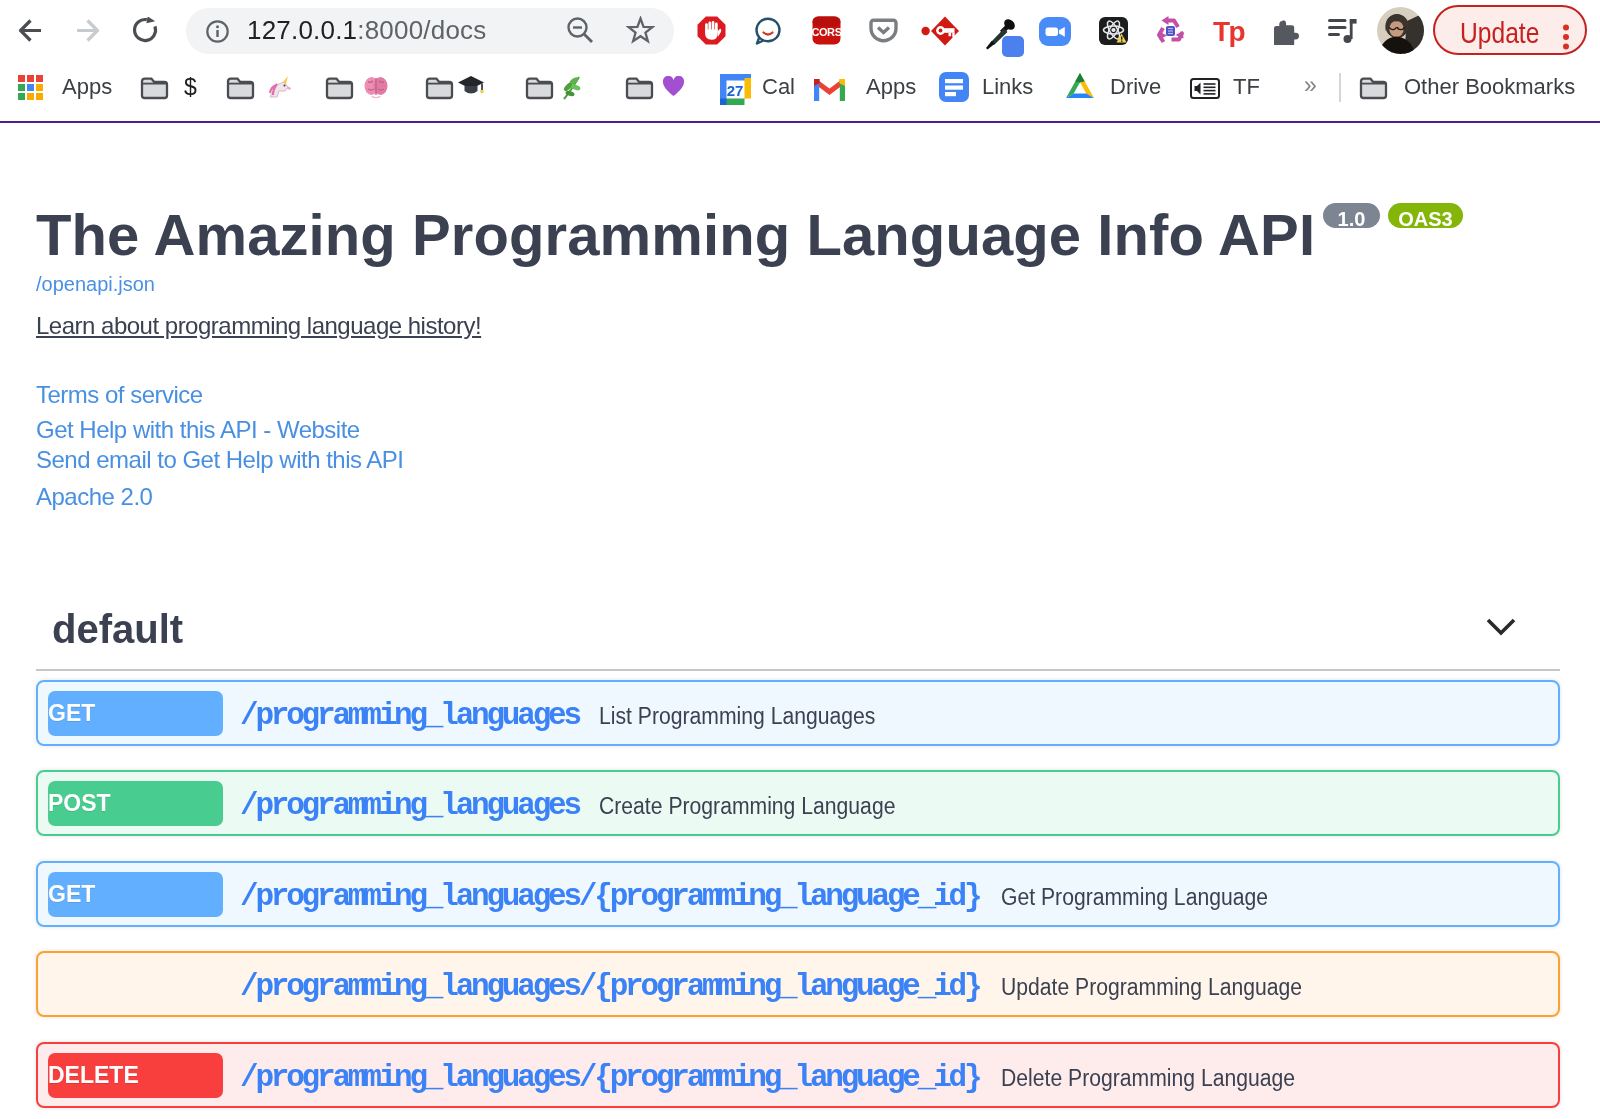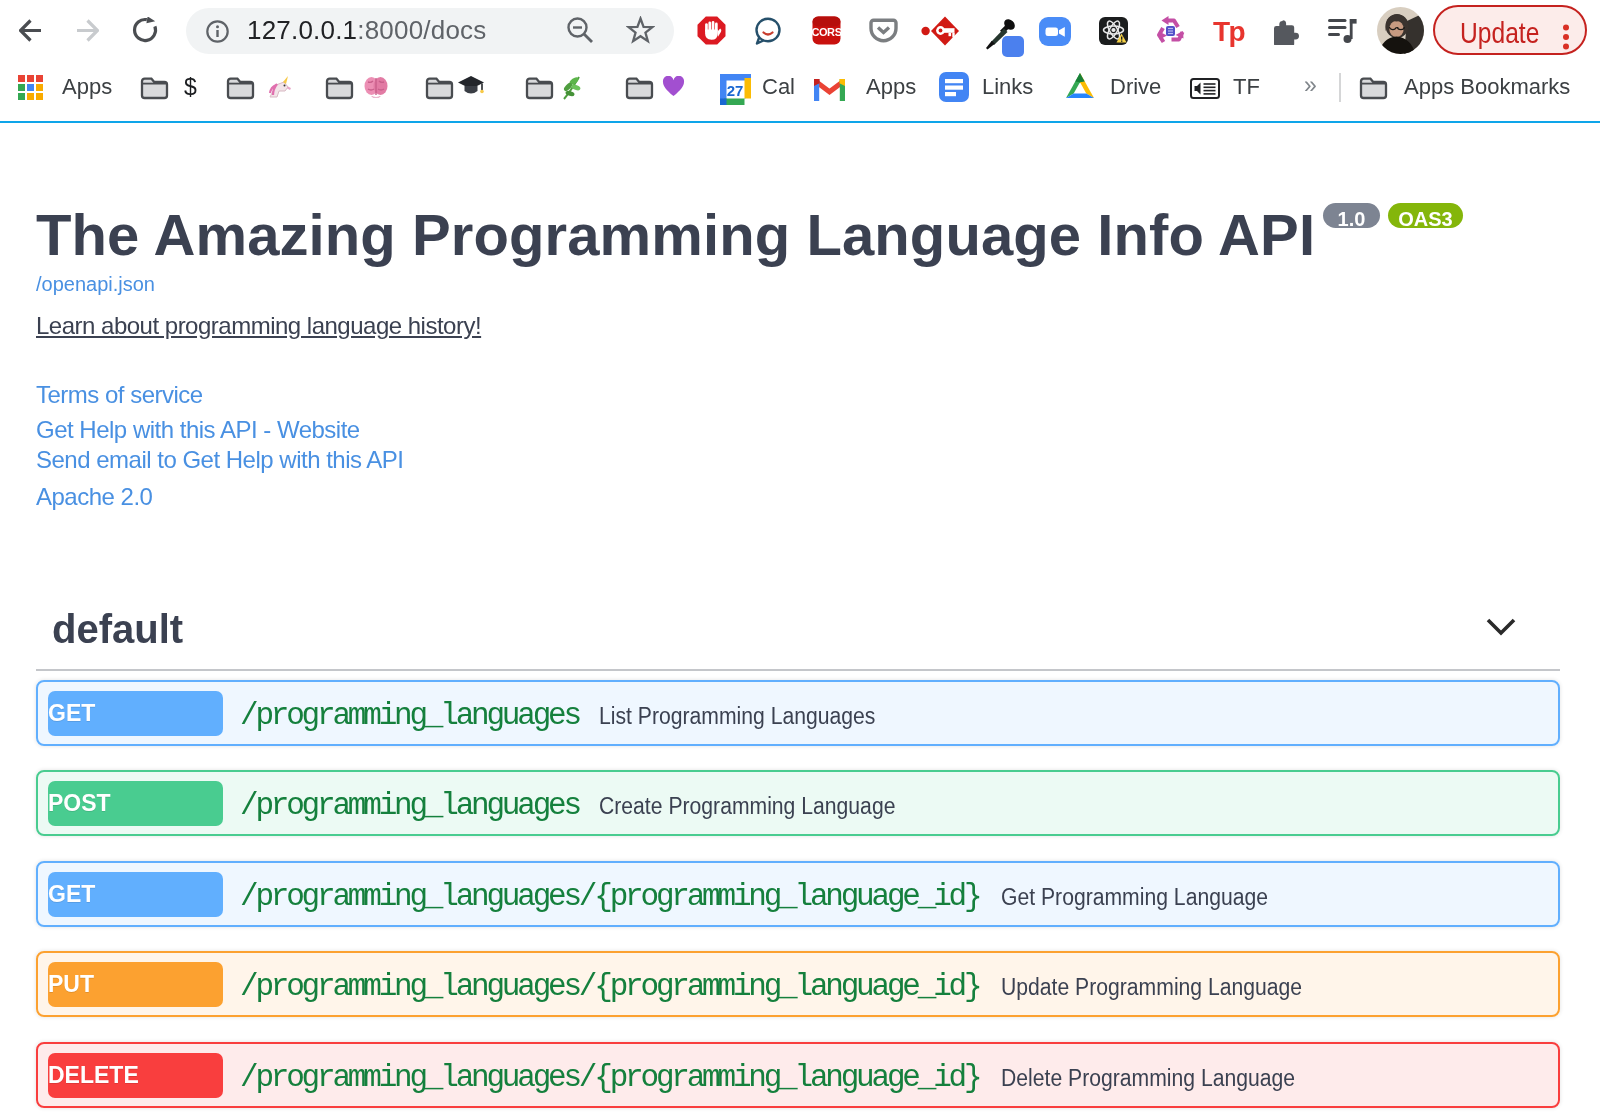--- a/index.html
+++ b/index.html
@@ -4,38 +4,38 @@
 <style>
 * { margin:0; padding:0; box-sizing:border-box; }
 html,body { width:1600px; height:1119px; background:#fff; font-family:"Liberation Sans", sans-serif; overflow:hidden; }
 body { position:relative; }
 .abs { position:absolute; }
 
 #toolbar { position:absolute; left:0; top:0; width:1600px; height:62px; background:#fff; }
 #omnibox { position:absolute; left:186px; top:8px; width:488px; height:46px; border-radius:23px; background:#f1f3f4; }
 #urltext { position:absolute; left:247px; top:15px; font-size:26px; color:#202124; letter-spacing:0.2px; }
 #urltext .gray { color:#5f6368; }
-#bookmarks { position:absolute; left:0; top:62px; width:1600px; height:61px; background:#fff; border-bottom:2px solid #0ea5e9; }
+#bookmarks { position:absolute; left:0; top:62px; width:1600px; height:61px; background:#fff; border-bottom:2px solid #4c1d95; }
 .bktext { position:absolute; top:12px; font-size:22px; color:#3c4043; }
 .bkfolder { position:absolute; top:14px; width:29px; height:24px; }
 #updatepill { position:absolute; left:1433px; top:5px; width:154px; height:50px; border:2px solid #c5221f; border-radius:25px; background:#fcecea; }
 #updatepill span { position:absolute; left:25px; top:9px; font-size:30px; color:#c5221f; transform:scaleX(0.82); transform-origin:left center; display:inline-block; }
 
 #title { position:absolute; left:36px; top:201px; font-size:58px; font-weight:bold; color:#3b4151; letter-spacing:0.1px; }
 .badge { position:absolute; top:203px; height:25px; border-radius:17px; color:#fff; font-weight:bold; font-size:20px; text-align:center; line-height:33px; }
 #badge-v { left:1323px; width:57px; background:#7d8492; }
 #badge-oas { left:1388px; width:75px; background:#84b60a; }
 #openapilink { position:absolute; left:36px; top:273px; font-size:20px; color:#4990e2; }
 .iline { position:absolute; left:36px; font-size:24px; color:#3b4151; letter-spacing:-0.5px; }
 .iline a, .ilink { color:#4990e2; text-decoration:none; }
 #deftag { position:absolute; left:52px; top:607px; font-size:40px; font-weight:bold; color:#3b4151; }
 #tagline { position:absolute; left:36px; top:669px; width:1524px; height:2px; background:rgba(59,65,81,.3); }
 .opblock { position:absolute; left:36px; width:1524px; height:66px; border-radius:8px; border:2px solid; box-shadow:0 0 4px rgba(0,0,0,.12); }
 .opblock .method { position:absolute; left:10px; top:8.5px; width:175px; height:45px; border-radius:7px; color:#fff; font-weight:bold; font-size:23px; text-align:left; line-height:45px; text-shadow:0 1px 0 rgba(0,0,0,.1); }
-.opblock .path { position:absolute; left:202px; top:3px; height:62px; line-height:62px; font-family:"Liberation Mono", monospace; font-weight:normal; font-size:31px; letter-spacing:-3.2px; color:#15803d; }
+.opblock .path { position:absolute; left:202px; top:3px; height:62px; line-height:62px; font-family:"Liberation Mono", monospace; font-weight:bold; font-size:31px; letter-spacing:-3.2px; color:#3b82f6; }
 .opblock .desc { position:absolute; top:3px; height:62px; line-height:62px; font-size:23px; color:#3b4151; transform:scaleX(0.92); transform-origin:left center; }
 .op-get { border-color:#61affe; background:rgba(97,175,254,.1); }
 .op-get .method { background:#61affe; }
 .op-post { border-color:#49cc90; background:rgba(73,204,144,.1); }
 .op-post .method { background:#49cc90; }
 .op-put { border-color:#fca130; background:rgba(252,161,48,.1); }
 .op-put .method { background:#fca130; }
 .op-delete { border-color:#f93e3e; background:rgba(249,62,62,.1); }
 .op-delete .method { background:#f93e3e; }
 </style>
@@ -326,21 +326,21 @@
       </g>
     </defs>
   </svg>
   <div class="bktext" style="left:762px;">Cal</div>
   <div class="bktext" style="left:866px;">Apps</div>
   <div class="bktext" style="left:982px;">Links</div>
   <div class="bktext" style="left:1110px;">Drive</div>
   <div class="bktext" style="left:1233px;">TF</div>
   <div class="bktext" style="left:1304px;color:#80868b;font-size:23px;top:10px;">»</div>
   <div class="abs" style="left:1339px;top:11px;width:2px;height:29px;background:#d5d6d7;"></div>
-  <div class="bktext" style="left:1404px;">Apps Bookmarks</div>
+  <div class="bktext" style="left:1404px;">Other Bookmarks</div>
 </div>
 
 <div id="title">The Amazing Programming Language Info API</div>
 <div class="badge" id="badge-v">1.0</div>
 <div class="badge" id="badge-oas">OAS3</div>
 <div id="openapilink">/openapi.json</div>
 <div class="iline" style="top:312px;text-decoration:underline;">Learn about programming language history!</div>
 <div class="iline ilink" style="top:381px;">Terms of service</div>
 <div class="iline ilink" style="top:416px;">Get Help with this API - Website</div>
 <div class="iline ilink" style="top:446px;">Send email to Get Help with this API</div>
@@ -361,21 +361,20 @@
   <div class="method">POST</div>
   <div class="path">/programming_languages</div>
   <div class="desc" style="left:561px;">Create Programming Language</div>
 </div>
 <div class="opblock op-get" style="top:861px;">
   <div class="method">GET</div>
   <div class="path">/programming_languages/{programming_language_id}</div>
   <div class="desc" style="left:963px;">Get Programming Language</div>
 </div>
 <div class="opblock op-put" style="top:951px;">
-  <div class="method">PUT</div>
   <div class="path">/programming_languages/{programming_language_id}</div>
   <div class="desc" style="left:963px;">Update Programming Language</div>
 </div>
 <div class="opblock op-delete" style="top:1042px;">
   <div class="method">DELETE</div>
   <div class="path">/programming_languages/{programming_language_id}</div>
   <div class="desc" style="left:963px;">Delete Programming Language</div>
 </div>
 
 </body></html>

